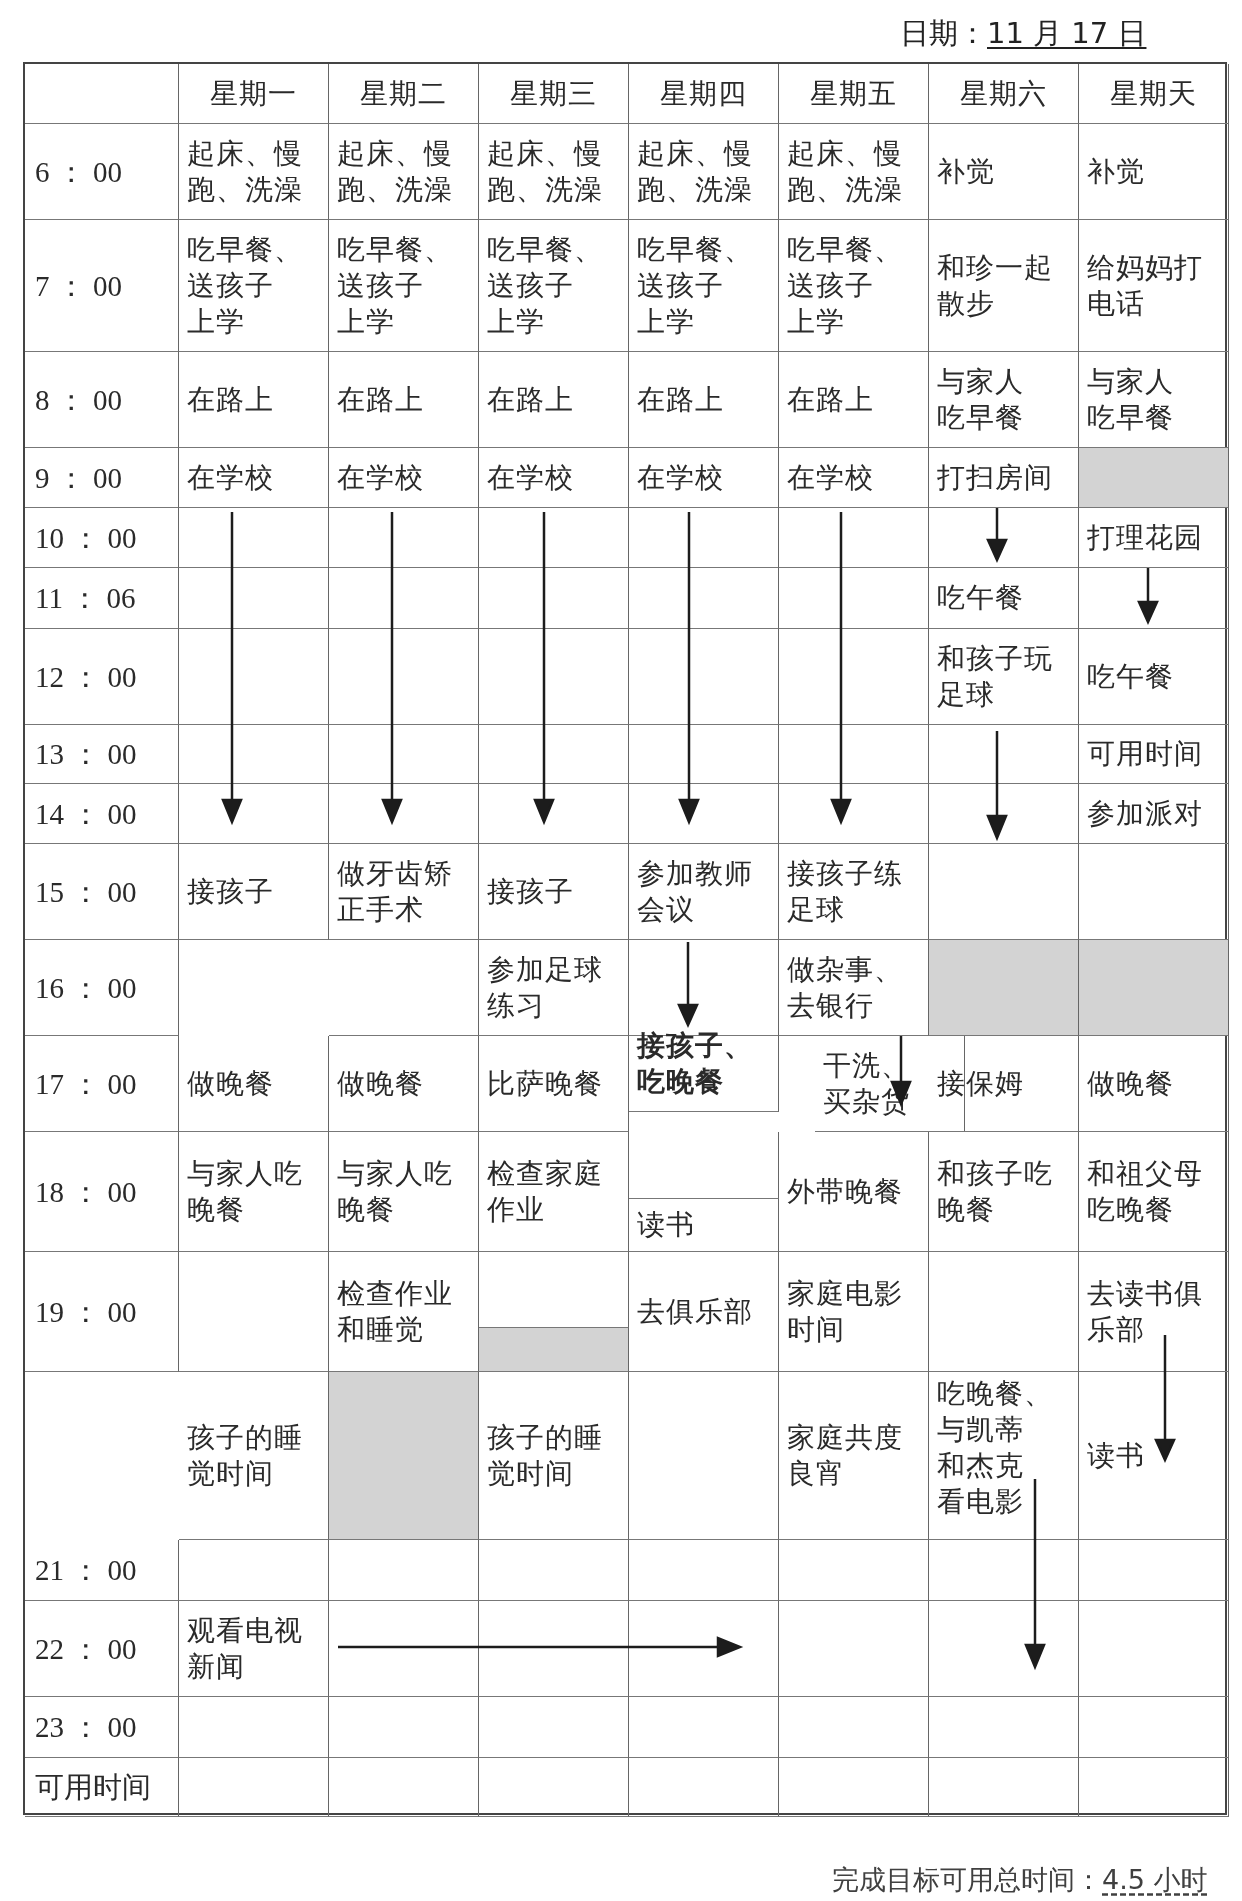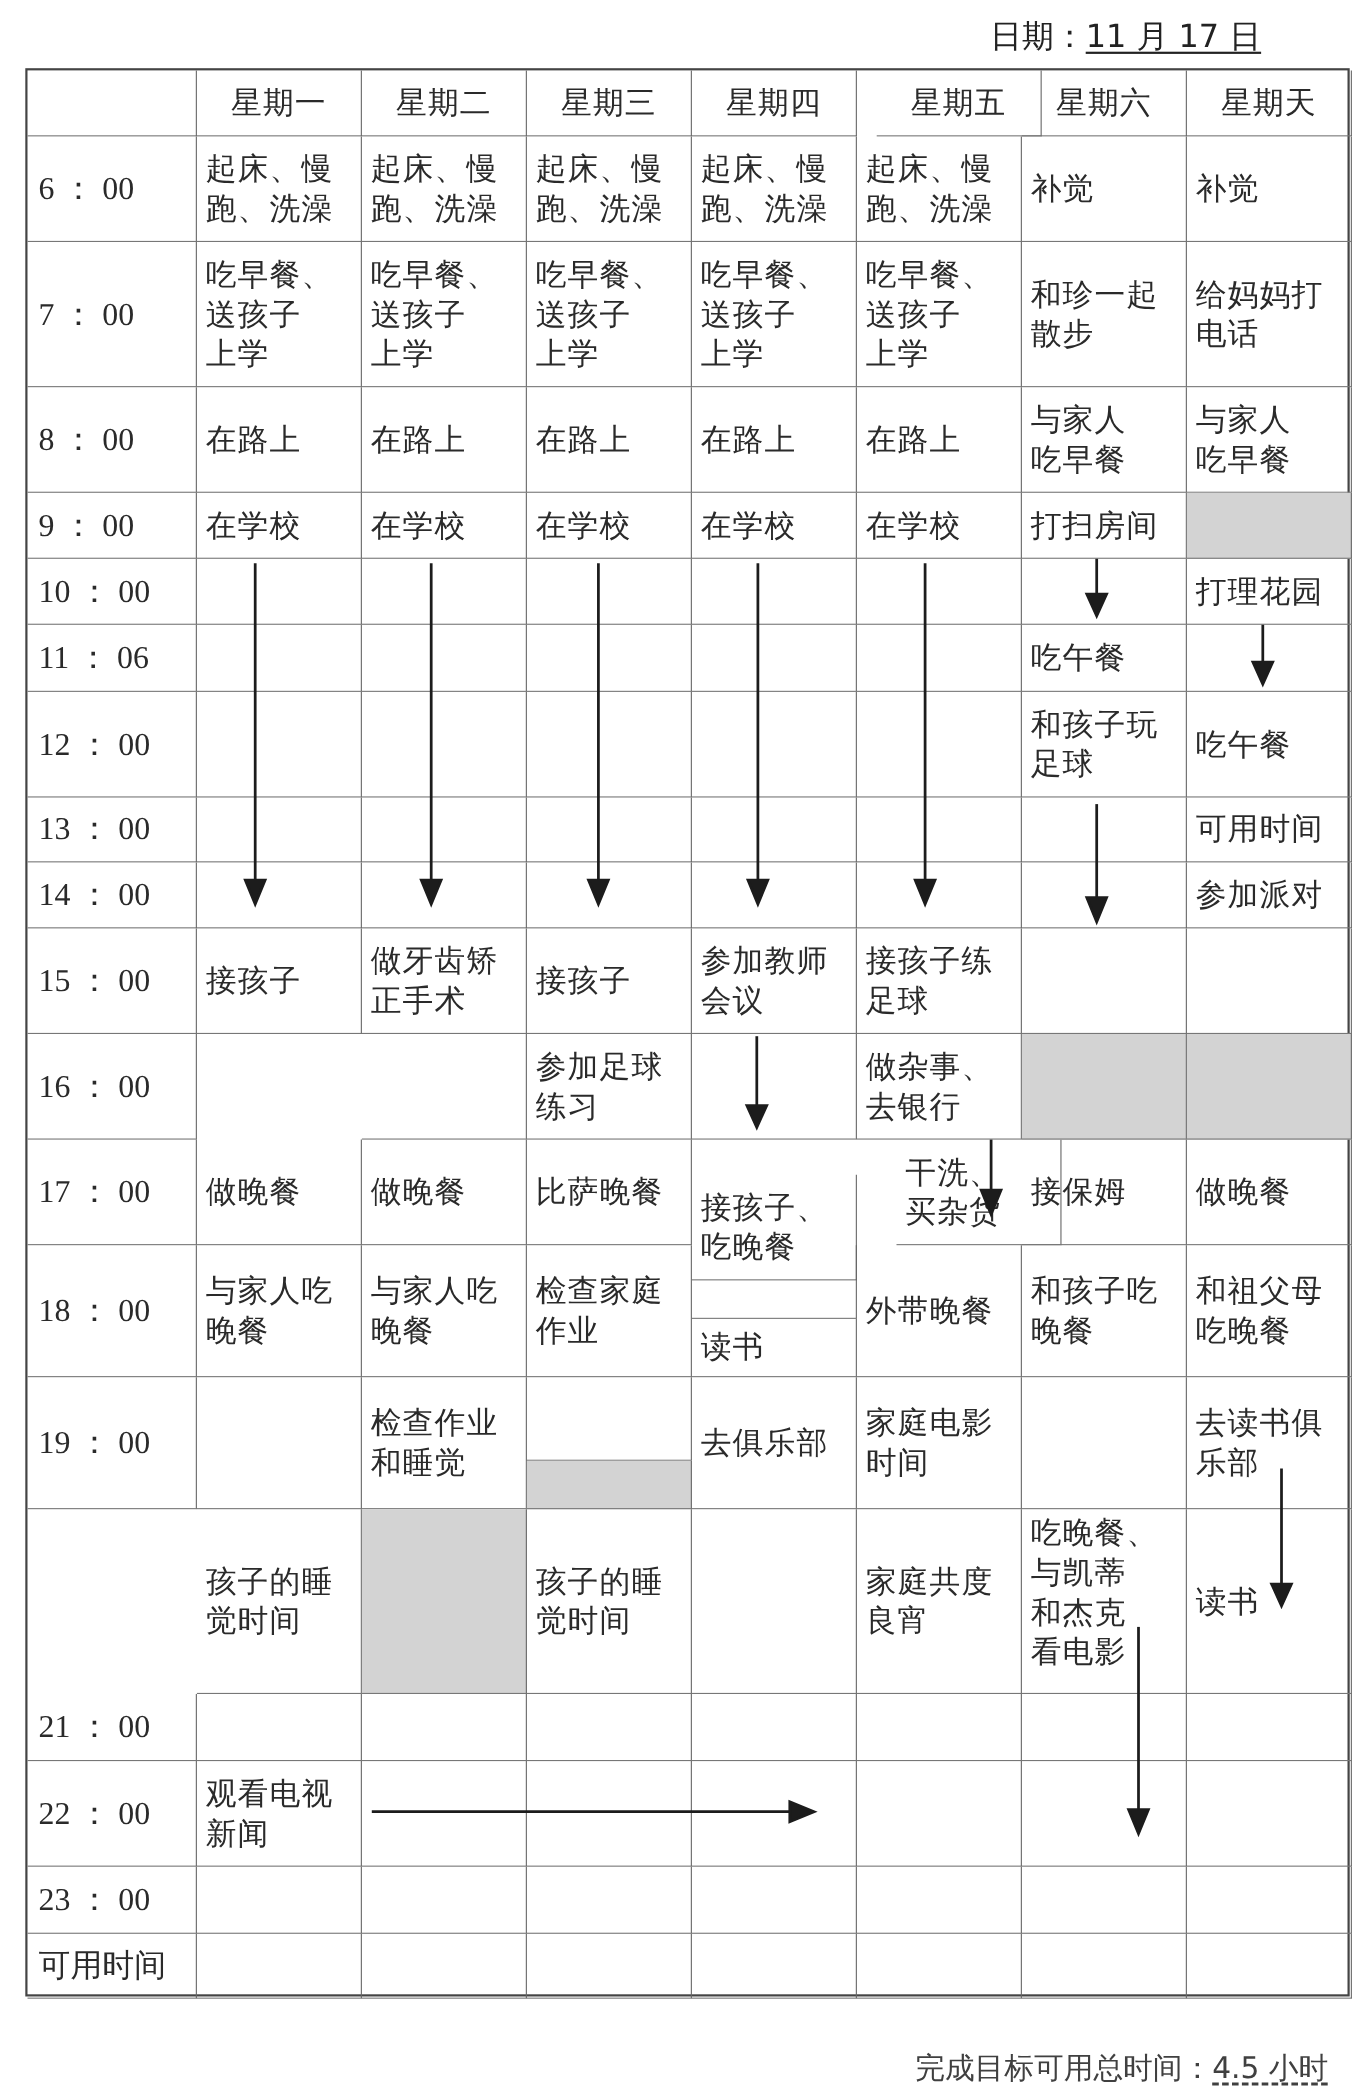--- a/index.html
+++ b/index.html
@@ -35,21 +35,21 @@
     </div>
     <div class="cell head" style="left: 304px; top: 0px; width: 150px; height: 60px;">
       <span class="txt">星期二</span>
     </div>
     <div class="cell head" style="left: 454px; top: 0px; width: 150px; height: 60px;">
       <span class="txt">星期三</span>
     </div>
     <div class="cell head" style="left: 604px; top: 0px; width: 150px; height: 60px;">
       <span class="txt">星期四</span>
     </div>
-    <div class="cell head" style="left: 772px; top: 0px; width: 150px; height: 60px;">
+    <div class="cell head" style="left: 754px; top: 0px; width: 150px; height: 60px;">
       <span class="txt">星期五</span>
     </div>
     <div class="cell head" style="left: 904px; top: 0px; width: 150px; height: 60px;">
       <span class="txt">星期六</span>
     </div>
     <div class="cell head" style="left: 1054px; top: 0px; width: 150px; height: 60px;">
       <span class="txt">星期天</span>
     </div>
     <div class="cell time" style="left: 0px; top: 60px; width: 154px; height: 96px;">
       <span>6 ： 00</span>
@@ -250,21 +250,21 @@
     <div class="cell " style="left: 604px; top: 444px; width: 150px; height: 60px;"></div>
     <div class="cell " style="left: 604px; top: 504px; width: 150px; height: 61px;"></div>
     <div class="cell " style="left: 604px; top: 565px; width: 150px; height: 96px;"></div>
     <div class="cell " style="left: 604px; top: 661px; width: 150px; height: 59px;"></div>
     <div class="cell " style="left: 604px; top: 720px; width: 150px; height: 60px;"></div>
     <div class="cell " style="left: 604px; top: 780px; width: 150px; height: 96px;">
       <span class="txt">参加教师
 会议</span>
     </div>
     <div class="cell " style="left: 604px; top: 876px; width: 150px; height: 96px;"></div>
-    <div class="cell " style="left: 604px; top: 1004px; width: 150px; height: 96px;">
+    <div class="cell " style="left: 604px; top: 952px; width: 150px; height: 96px; font-weight: bold;">
       <span class="txt">接孩子、
 吃晚餐</span>
     </div>
     <div class="cell " style="left: 604px; top: 1068px; width: 150px; height: 67px;"></div>
     <div class="cell " style="left: 604px; top: 1135px; width: 150px; height: 53px;">
       <span class="txt">读书</span>
     </div>
     <div class="cell " style="left: 604px; top: 1188px; width: 150px; height: 120px;">
       <span class="txt">去俱乐部</span>
     </div>

